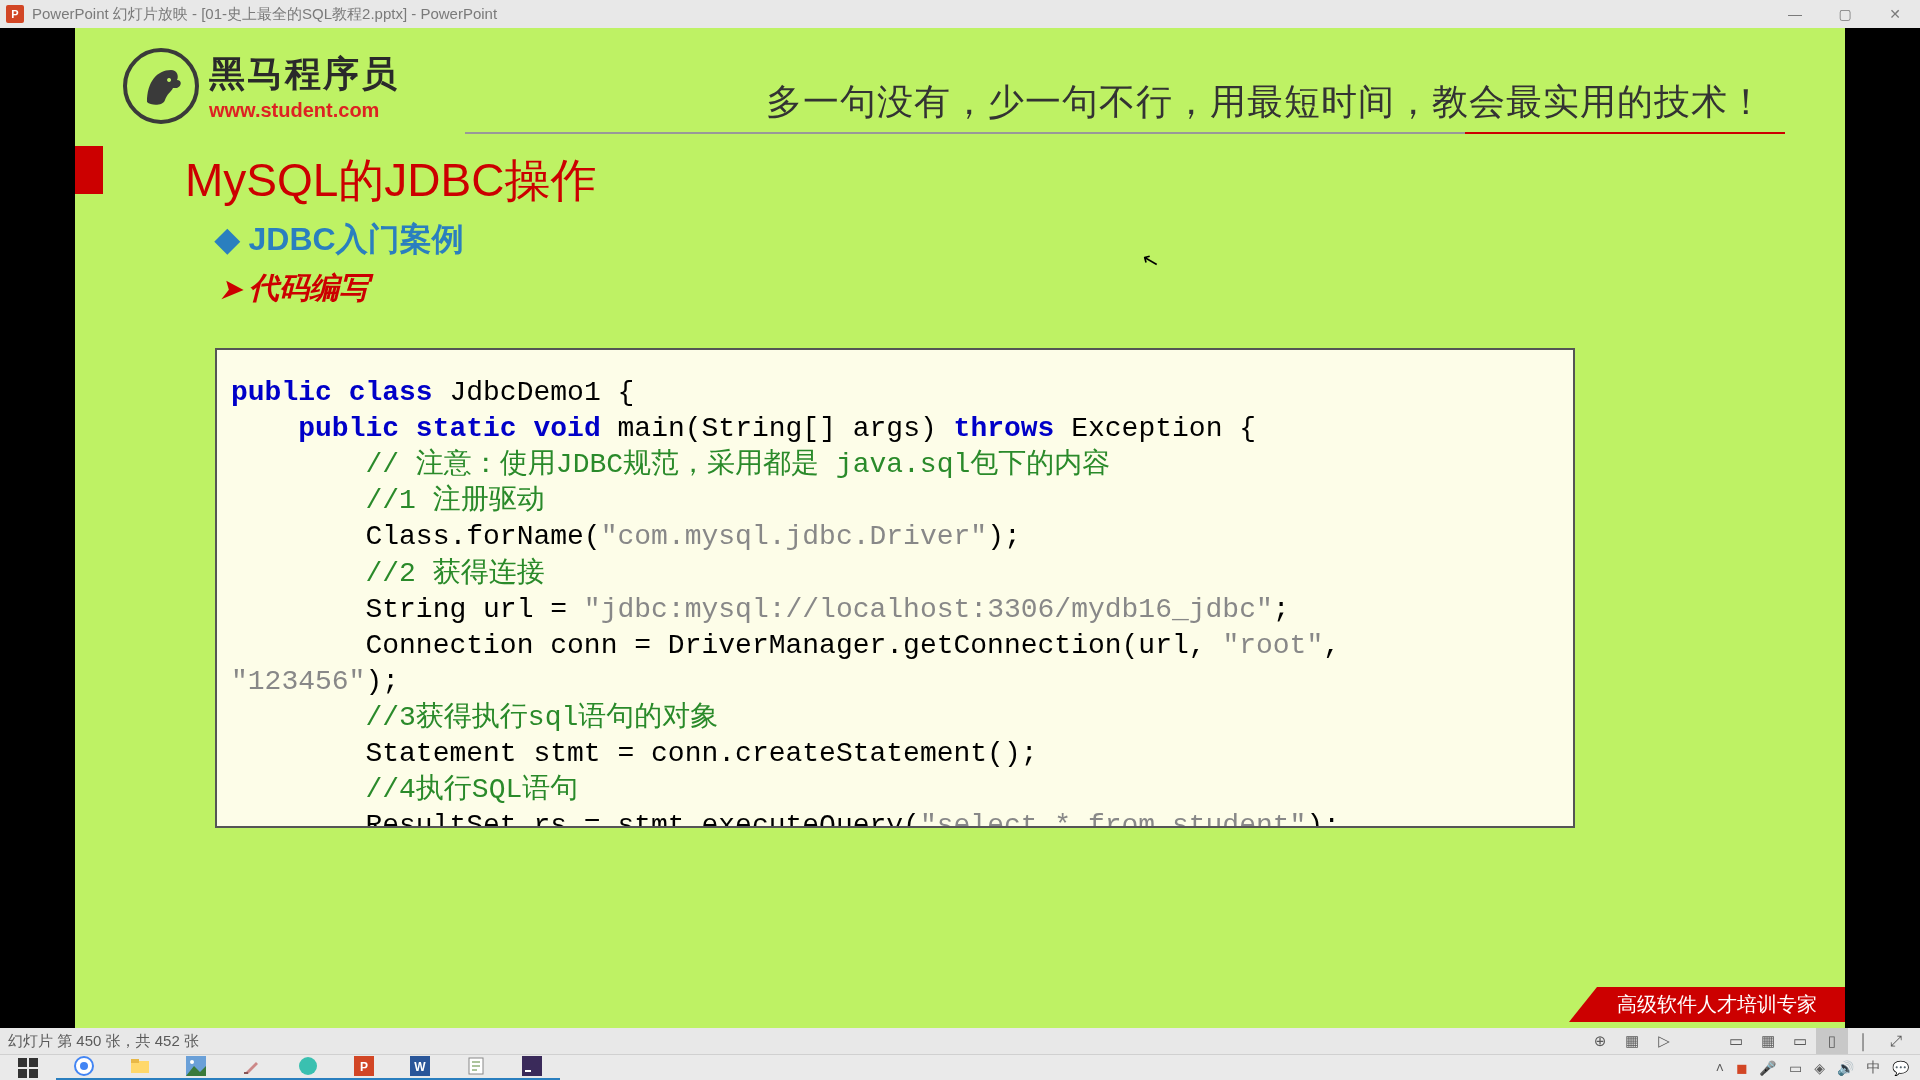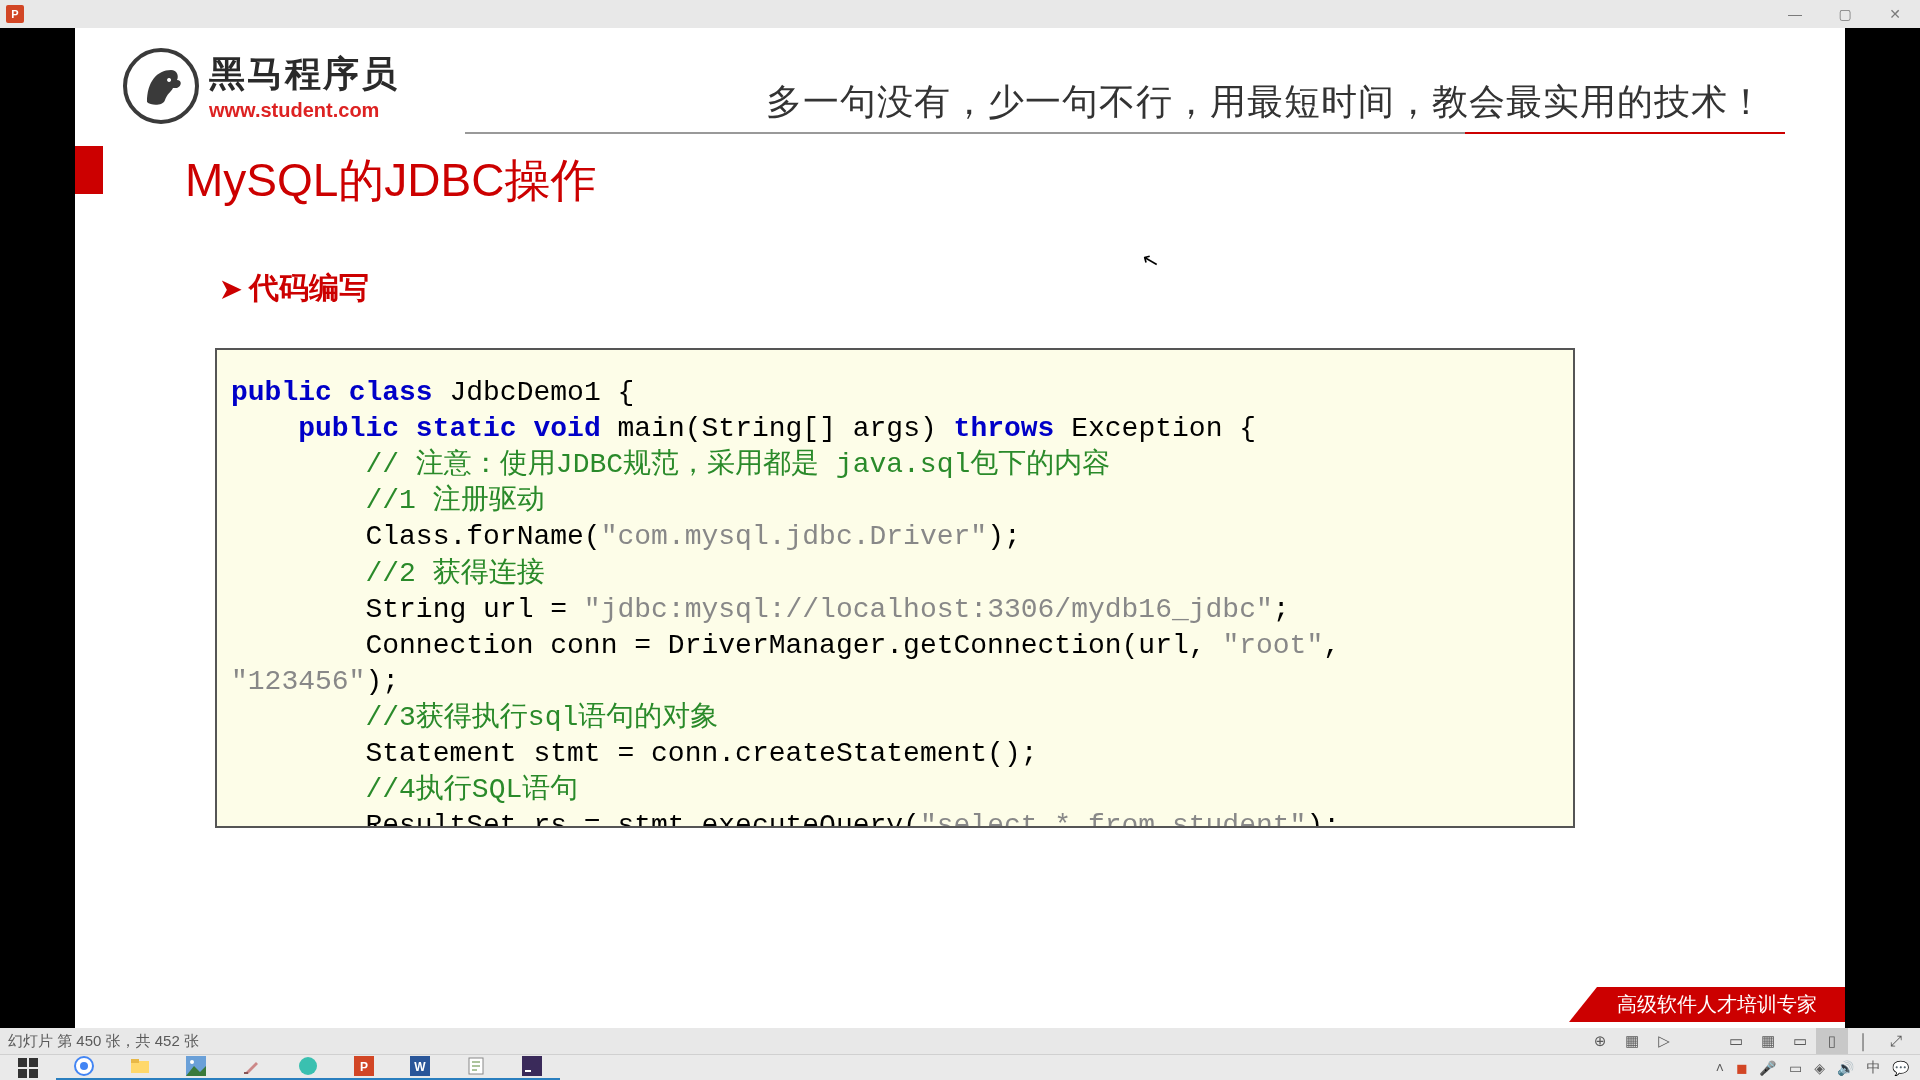--- a/index.html
+++ b/index.html
@@ -6,40 +6,40 @@
 html,body { width:1920px; height:1080px; font-family:"Microsoft YaHei",Arial,sans-serif; overflow:hidden; background:#fff; }
 
 
 .titlebar { height:28px; background:#e8e8e8; display:flex; align-items:center; font-size:15px; color:#7a7a7a; padding-left:6px; }
 .titlebar .pp-icon { width:18px; height:18px; background:#d24625; border-radius:2px; margin-right:8px; display:flex; align-items:center; justify-content:center; color:#fff; font-size:11px; font-weight:bold; }
 .titlebar .spacer { flex:1; }
 .titlebar .winbtn { width:50px; height:28px; display:flex; align-items:center; justify-content:center; color:#7a7a7a; font-size:14px; }
 
 
 .stage { height:1000px; background:#000; display:flex; justify-content:center; }
-.slide-wrap { width:1770px; height:1000px; background:#ffffff; position:relative; }
+.slide-wrap { width:1770px; height:1000px; background:#bef264; position:relative; }
 
 
 .logo-block { position:absolute; left:48px; top:20px; display:flex; align-items:center; gap:10px; }
 .logo-circle { width:76px; height:76px; border:4px solid #3a3a3a; border-radius:50%; display:flex; align-items:center; justify-content:center; }
 .logo-circle svg { width:48px; height:48px; }
 .logo-text { display:flex; flex-direction:column; }
 .logo-text .cn { font-size:36px; font-weight:bold; color:#2a2a2a; letter-spacing:2px; }
 .logo-text .url { font-size:20px; color:#d22; font-weight:bold; }
 
 .tagline { position:absolute; right:80px; top:50px; font-size:36px; font-family:"KaiTi","STKaiti",serif; color:#333; letter-spacing:1px; }
 .header-rule { position:absolute; left:390px; right:60px; top:104px; height:2px; background:#999; }
 .header-rule::after { content:""; position:absolute; right:0; top:0; width:320px; height:2px; background:#c00; }
 
 .red-box { position:absolute; left:0; top:118px; width:28px; height:48px; background:#c00; }
 
 .title-main { position:absolute; left:110px; top:122px; font-size:46px; color:#c00; font-weight:normal; }
 .bullet-1 { position:absolute; left:140px; top:190px; font-size:32px; color:#2a7fbf; font-weight:bold; }
 .bullet-1::before { content:"◆ "; color:#2a7fbf; }
-.bullet-2 { position:absolute; left:145px; top:240px; font-size:30px; color:#c00; font-weight:bold; }
+.bullet-2 { position:absolute; left:145px; top:240px; font-size:30px; color:#c00; font-weight:bold;font-style:italic; }
 .bullet-2::before { content:"➤ "; color:#c00; font-size:26px; }
 
 
 .cursor { position:absolute; left:1067px; top:220px; font-size:20px; color:#000; transform:rotate(-15deg); }
 
 
 .codebox { position:absolute; left:140px; top:320px; width:1360px; height:480px; border:2px solid #555; background:#fdfde8; padding:25px 14px; font-family:"Courier New",monospace; font-size:28px; line-height:1.29; white-space:pre; overflow:hidden; color:#000; }
 .codebox .kw { color:#0000c8; font-weight:bold; }
 .codebox .cm { color:#2a8a2a; }
 .codebox .st { color:#888; }
@@ -59,20 +59,21 @@
 .taskbar .tbtn.running { border-bottom:3px solid #2a7fbf; height:26px; }
 .taskbar .spacer { flex:1; }
 .taskbar .tray { display:flex; align-items:center; gap:12px; padding-right:10px; color:#5a5a5a; font-size:14px; }
 .sq { width:20px; height:20px; display:inline-block; }
 </style>
 </head>
 <body>
 
 <div class="titlebar">
   <div class="pp-icon">P</div>
+  <span>PowerPoint 幻灯片放映 - [01-史上最全的SQL教程2.pptx] - PowerPoint</span>
   <div class="spacer"></div>
   <div class="winbtn">—</div>
   <div class="winbtn">▢</div>
   <div class="winbtn">✕</div>
 </div>
 
 <div class="stage">
   <div class="slide-wrap">
 
     <div class="logo-block">
@@ -85,20 +86,21 @@
         <span class="cn">黑马程序员</span>
         <span class="url">www.student.com</span>
       </div>
     </div>
 
     <div class="tagline">多一句没有，少一句不行，用最短时间，教会最实用的技术！</div>
     <div class="header-rule"></div>
     <div class="red-box"></div>
 
     <div class="title-main">MySQL的JDBC操作</div>
+    <div class="bullet-1">JDBC入门案例</div>
     <div class="bullet-2">代码编写</div>
 
     <div class="cursor">↖</div>
 
     <div class="codebox"><span class="kw">public</span> <span class="kw">class</span><span> JdbcDemo1 {</span>
     <span class="kw">public</span> <span class="kw">static</span> <span class="kw">void</span><span> main(String[] args) </span><span class="kw">throws</span><span> Exception {</span>
         <span class="cm">// 注意：使用JDBC规范，采用都是 java.sql包下的内容</span>
         <span class="cm">//1 注册驱动</span>
         <span>Class.forName(</span><span class="st">"com.mysql.jdbc.Driver"</span><span>);</span>
         <span class="cm">//2 获得连接</span>

